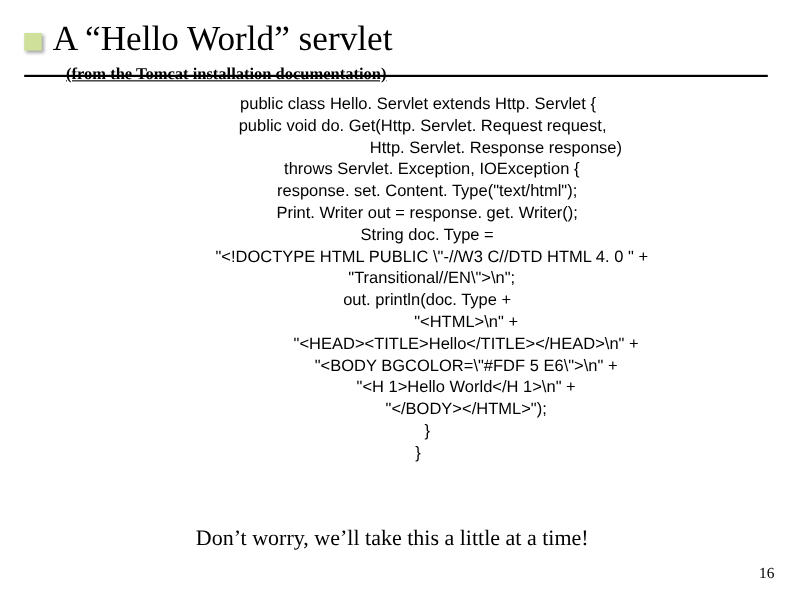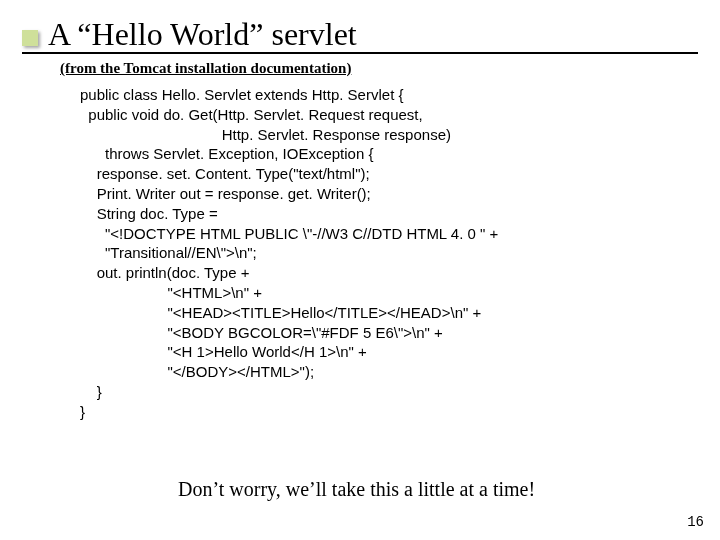--- a/index.html
+++ b/index.html
@@ -19,21 +19,21 @@
     box-sizing: border-box;
   }
   .title-row {
     position: absolute;
     top: 18px;
     left: 22px;
     right: 22px;
     display: flex;
     align-items: flex-end;
     border-bottom: 2px solid #000;
-    padding-bottom: 0px;
+    padding-bottom: 16px;
   }
   .bullet-square {
     width: 16px;
     height: 16px;
     background: #cfe09a;
     box-shadow: 2px 2px 3px rgba(0,0,0,0.35);
     margin-right: 10px;
     margin-bottom: 6px;
     flex: 0 0 auto;
   }
@@ -51,34 +51,35 @@
   }
   .code {
     position: absolute;
     top: 85px;
     left: 80px;
     right: 40px;
     font-family: "Comic Sans MS", "Comic Sans", cursive, sans-serif;
     font-size: 15px;
     line-height: 1.32;
     white-space: pre;
+    text-align: center;
   }
   .footnote {
     position: absolute;
     top: 478px;
     left: 178px;
     font-size: 20px;
     font-family: "Times New Roman", Times, serif;
   }
   .pagenum {
     position: absolute;
     right: 16px;
     bottom: 10px;
     font-size: 14px;
-    font-family: Liberation Mono, monospace;
+    font-family: Liberation Serif, serif;
   }
 </style>
 </head>
 <body>
 
 <div class="slide">
 
   <div class="title-row">
     <div class="bullet-square"></div>
     <div class="title-text">A “Hello World” servlet</div>

